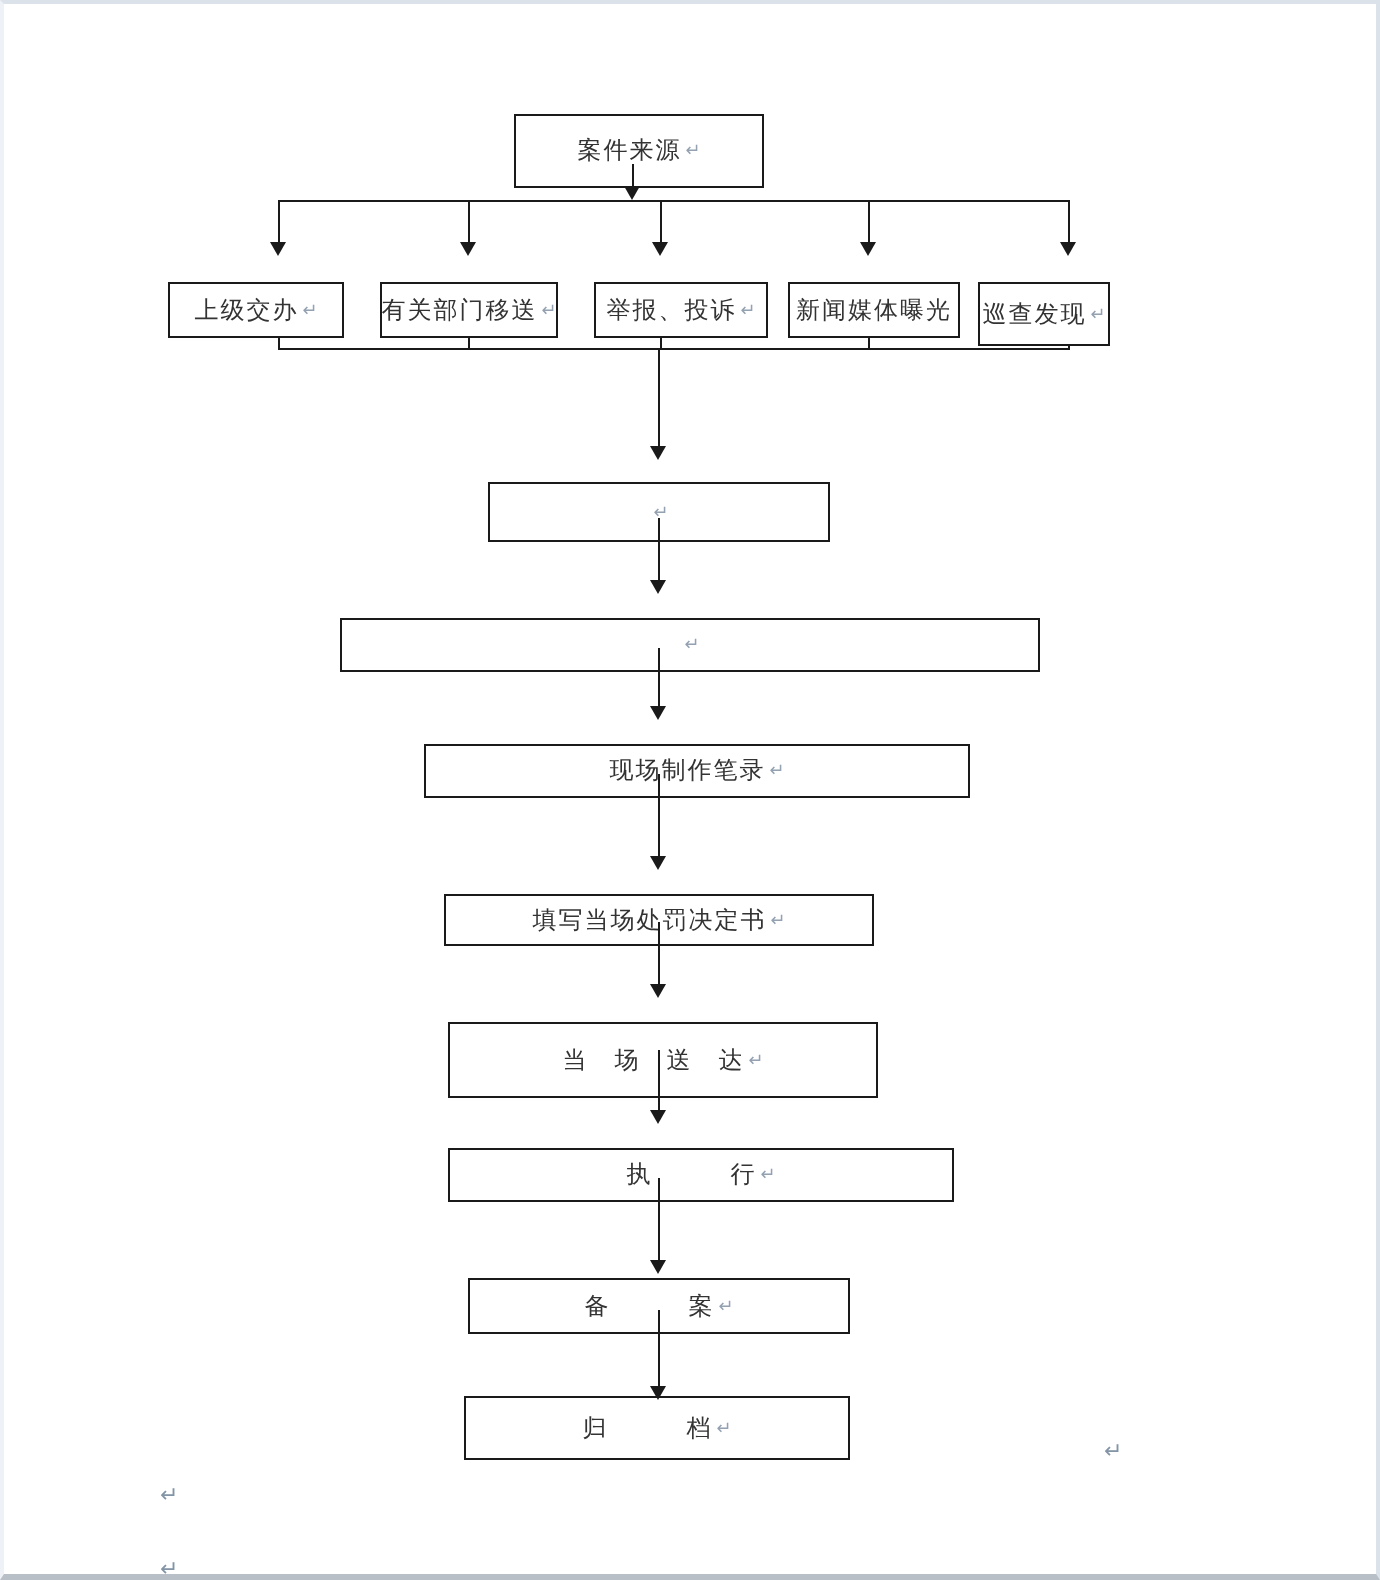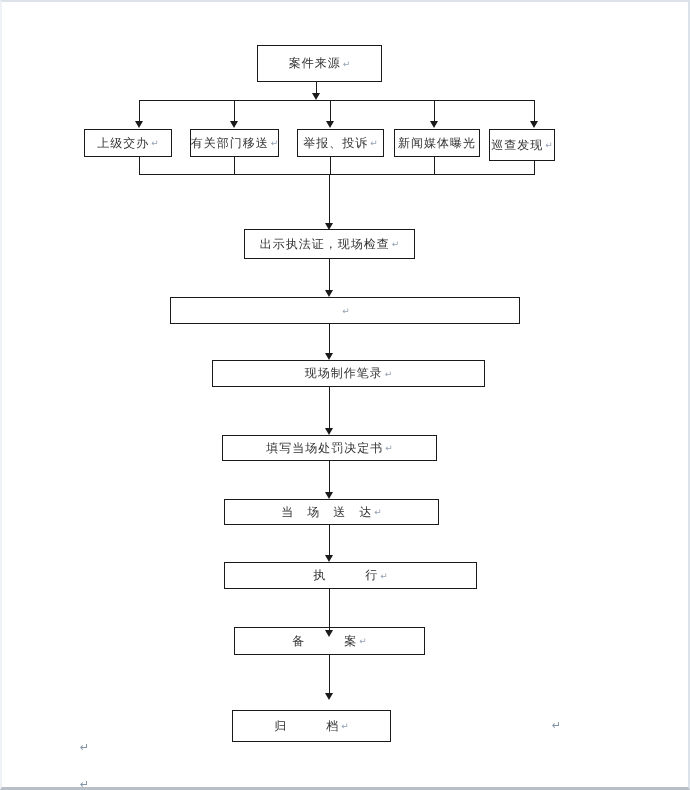--- a/index.html
+++ b/index.html
@@ -34,20 +34,21 @@
     border: 1px solid #1a1a1a;
     background: #ffffff;
     display: flex;
     align-items: center;
     justify-content: center;
     font-size: 12px;
     color: #333333;
     letter-spacing: 1px;
     white-space: nowrap;
     z-index: 1;
+    margin-top: 12px;
   }
 
   .mark {
     font-size: 9px;
     color: #93a1b1;
     margin-left: 2px;
     font-weight: normal;
     letter-spacing: 0;
   }
   .title .mark, .note .mark { font-size: 11px; color: #8294a6; }
@@ -140,54 +141,53 @@
   <div class="varrow" style="left:323px;top:172px;height:56px"></div>
   <div class="varrow" style="left:323px;top:257px;height:38px"></div>
   <div class="varrow" style="left:323px;top:322px;height:36px"></div>
   <div class="varrow" style="left:323px;top:385px;height:48px"></div>
   <div class="varrow" style="left:323px;top:459px;height:38px"></div>
   <div class="varrow" style="left:323px;top:523px;height:37px"></div>
   <div class="varrow" style="left:323px;top:587px;height:48px"></div>
   <div class="varrow" style="left:323px;top:653px;height:45px"></div>
 
   <div class="box" style="left:242px;top:227px;width:171px;height:30px">
-      <span>出示执法证，现场检查</span>
       <span class="mark">↵</span>
     </div>
 
   <div class="box" style="left:168px;top:295px;width:350px;height:27px">
       <span class="mark">↵</span>
     </div>
 
   <div class="box" style="left:210px;top:358px;width:273px;height:27px">
       <span>现场制作笔录</span>
       <span class="mark">↵</span>
     </div>
 
   <div class="box" style="left:220px;top:433px;width:215px;height:26px">
       <span>填写当场处罚决定书</span>
       <span class="mark">↵</span>
     </div>
 
-  <div class="box" style="left:222px;top:497px;width:215px;height:26px">
+  <div class="box" style="left:222px;top:497px;width:215px;height:38px">
       <span>当　场　送　达</span>
       <span class="mark">↵</span>
     </div>
 
   <div class="box" style="left:222px;top:560px;width:253px;height:27px">
       <span>执　　　行</span>
       <span class="mark">↵</span>
     </div>
 
   <div class="box" style="left:232px;top:625px;width:191px;height:28px">
       <span>备　　　案</span>
       <span class="mark">↵</span>
     </div>
 
-  <div class="box" style="left:230px;top:708px;width:159px;height:32px">
+  <div class="box" style="left:230px;top:684px;width:193px;height:32px">
       <span>归　　　档</span>
       <span class="mark">↵</span>
     </div>
 
   <span class="margin-mark" style="left:550px;top:717px">↵</span>
   <span class="margin-mark" style="left:78px;top:739px">↵</span>
   <span class="margin-mark" style="left:78px;top:776px">↵</span>
 
 
 </div>

